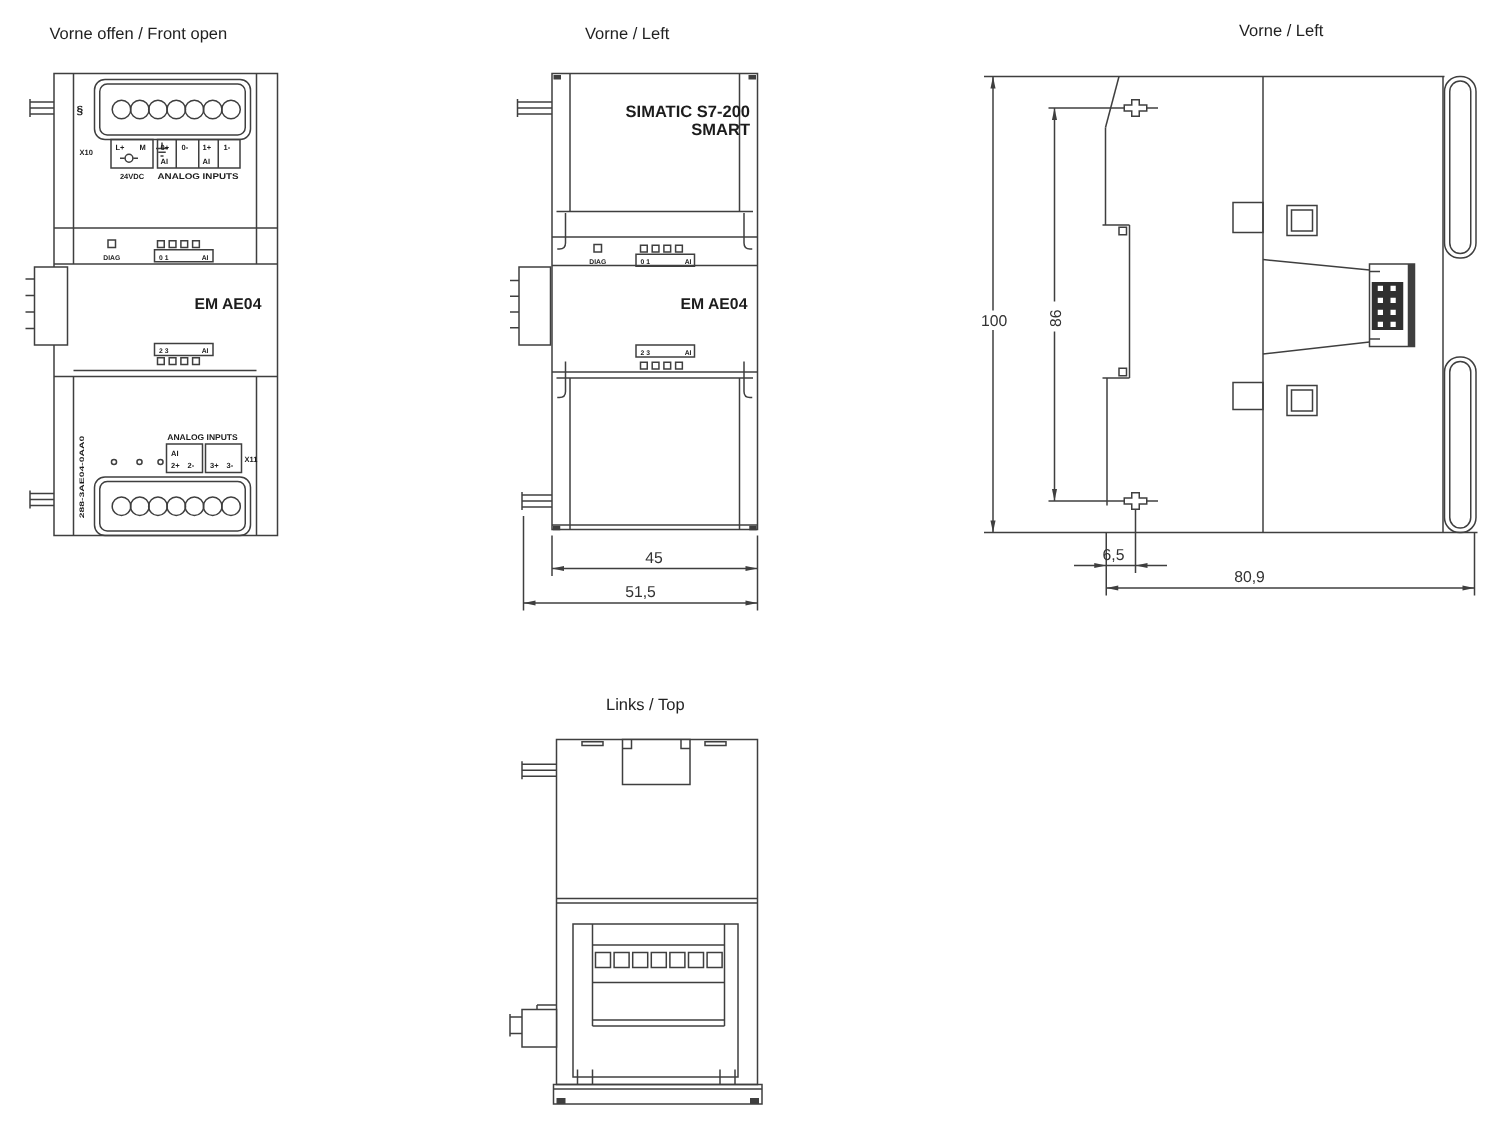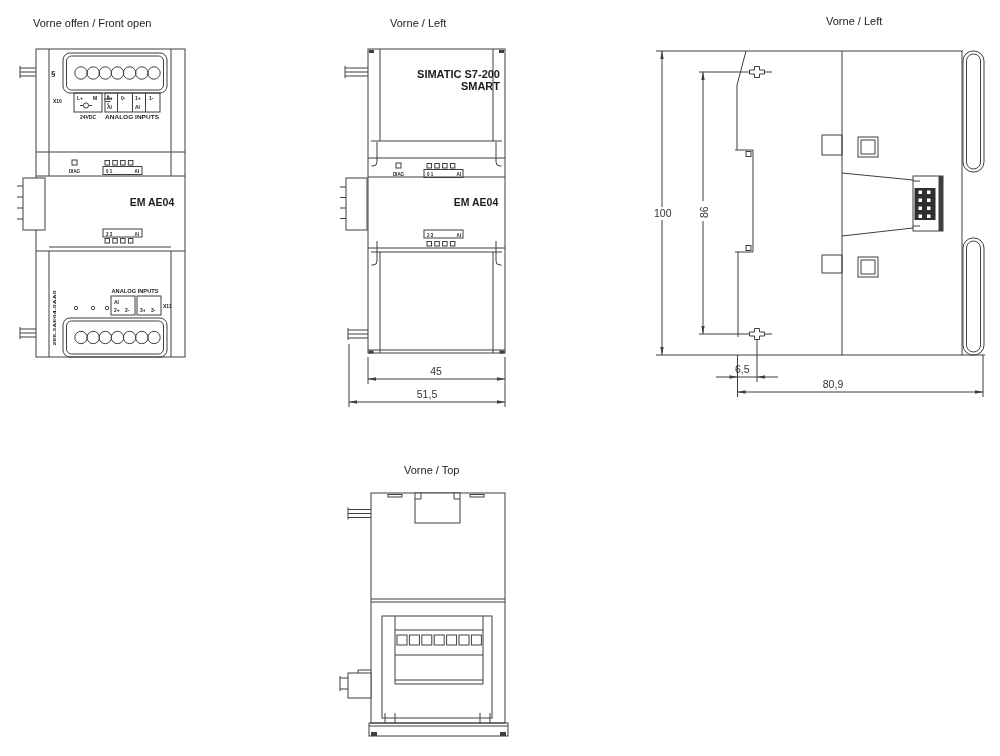--- a/index.html
+++ b/index.html
@@ -25,21 +25,21 @@
   .dim{font-size:10.5px;fill:#333;}
 </style>
 </head>
 <body>
 
 <div id="canvas">
 
   <div class="vtitle" style="left:33px;top:17px">Vorne offen / Front open</div>
   <div class="vtitle" style="left:390px;top:17px">Vorne / Left</div>
   <div class="vtitle" style="left:826px;top:15px">Vorne / Left</div>
-  <div class="vtitle" style="left:404px;top:464px">Vorne / Top</div>
+  <div class="vtitle" style="left:404px;top:464px">Links / Top</div>
 
   <svg class="vsvg" style="left:15px;top:45px" width="180" height="320" viewBox="0 0 180 320">
     <g>
       <rect x="21" y="4" width="149" height="308"></rect>
       <line x1="34" y1="4" x2="34" y2="131"></line>
         <line x1="156" y1="4" x2="156" y2="131"></line>
       <line x1="34" y1="206" x2="34" y2="312"></line>
         <line x1="156" y1="206" x2="156" y2="312"></line>
       <line x1="21" y1="107" x2="170" y2="107"></line>
         <line x1="21" y1="131" x2="170" y2="131"></line>

